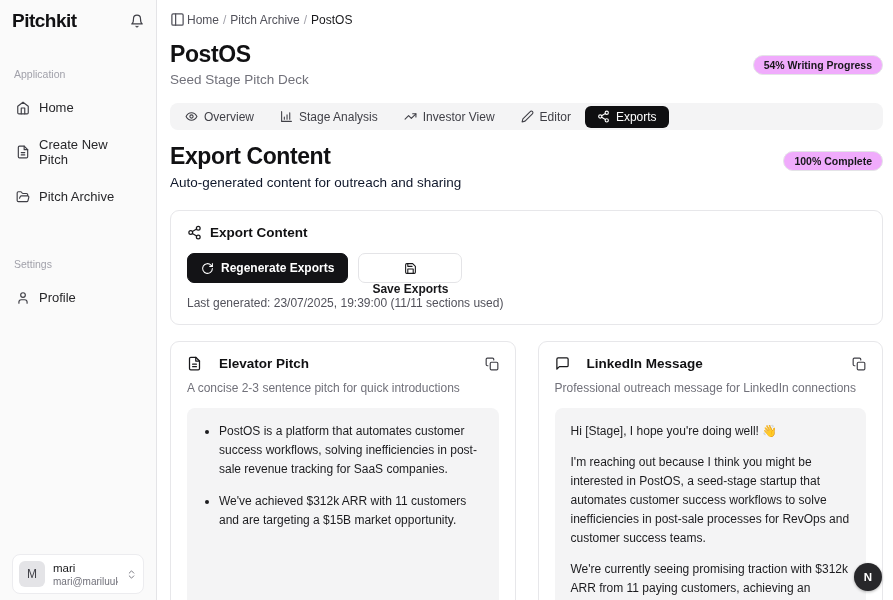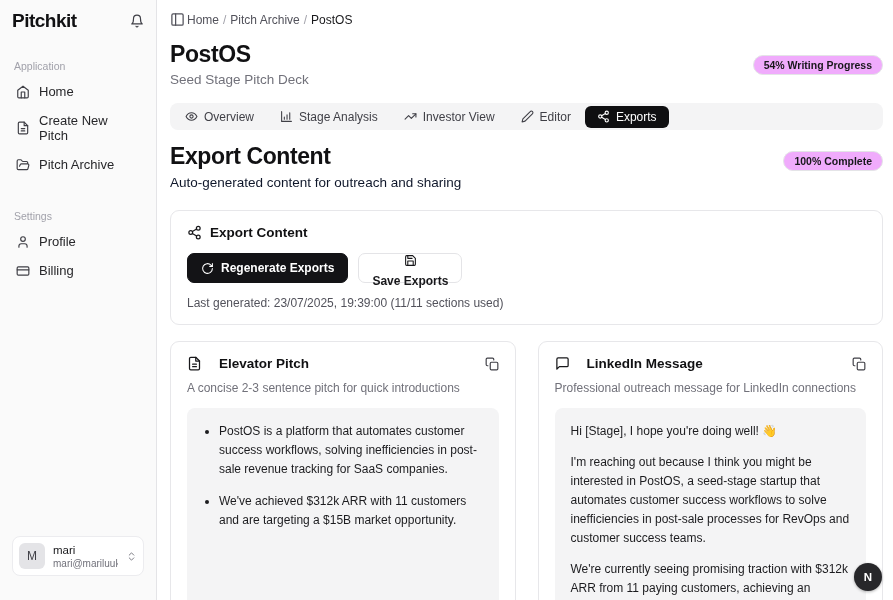--- a/index.html
+++ b/index.html
@@ -9,23 +9,24 @@
     background:#fff; color:#18181b;
     display:flex;
     position:relative;
   }
   svg { display:block; }
 
   
   .sidebar {
     width:157px; min-width:157px; height:600px;
     background:#fafafa; border-right:1px solid #e4e4e7;
-    padding:10px 12px 24px 12px;
+    padding:10px 12px 6px 12px;
     display:flex; flex-direction:column;
     position:relative;
+    gap:8px;
   }
   .brand-row { display:flex; align-items:center; justify-content:space-between; margin-bottom:22px; }
   .brand { font-size:19px; font-weight:700; letter-spacing:-0.5px; color:#111113; }
   .bell { color:#3f3f46; cursor:pointer; }
   .nav-section-label { font-size:10.5px; color:#a1a1aa; margin:6px 0 8px 2px; }
   .nav-item {
     display:flex; align-items:center; gap:9px;
     padding:4px 4px; margin-bottom:6px;
     font-size:13px; color:#27272a; border-radius:6px; cursor:pointer;
   }
@@ -89,21 +90,21 @@
     border:1px solid #e7e7ea; border-radius:9px; background:#fff;
     padding:14px 16px;
   }
   .export-card { margin-bottom:16px; }
   .export-card-header { display:flex; align-items:center; gap:8px; margin-bottom:13px; }
   .export-card-title { font-size:13.5px; font-weight:700; color:#111113; }
   .btn-row { display:flex; gap:10px; margin-bottom:13px; }
   .btn {
     display:flex; align-items:center; gap:7px;
     font-size:12px; font-weight:600;
-    border-radius:7px; padding:0 13px; height:30px; cursor:pointer;
+    border-radius:7px; padding:8px 13px; height:30px; cursor:pointer;
     font-family:"Liberation Sans", sans-serif;
   }
   .btn-dark { background:#131316; color:#fff; border:1px solid #131316; }
   .btn-light { background:#fff; color:#18181b; border:1px solid #e4e4e7;flex-direction:column; }
   .last-generated { font-size:12px; color:#52525b; }
 
   .cards-grid { display:grid; grid-template-columns:1fr 1fr; gap:22px; height:400px; }
   .content-card { display:flex; flex-direction:column; }
   .content-card-header { display:flex; align-items:center; justify-content:space-between; margin-bottom:10px; }
   .content-card-title-wrap { display:flex; align-items:center; gap:17px; }
@@ -178,29 +179,20 @@
   <div class="nav-section-label">Settings</div>
 
   <div class="nav-item">
     <span class="nicon">
         <svg width="14" height="14" viewBox="0 0 24 24" fill="none" stroke="currentColor" stroke-width="2" stroke-linecap="round" stroke-linejoin="round">
           <path d="M19 21v-2a4 4 0 0 0-4-4H9a4 4 0 0 0-4 4v2"></path>
           <circle cx="12" cy="7" r="4"></circle>
         </svg>
       </span>
     <span>Profile</span>
-  </div>
-  <div class="nav-item">
-    <span class="nicon">
-        <svg width="14" height="14" viewBox="0 0 24 24" fill="none" stroke="currentColor" stroke-width="2" stroke-linecap="round" stroke-linejoin="round">
-          <rect x="2" y="5" width="20" height="14" rx="2"></rect>
-          <line x1="2" y1="10" x2="22" y2="10"></line>
-        </svg>
-      </span>
-    <span>Billing</span>
   </div>
 
   <div class="sidebar-footer">
     <div class="avatar">M</div>
     <div class="user-meta">
       <div class="user-name">mari</div>
       <div class="user-email">mari@mariluukkainen...</div>
     </div>
     <span class="chevrons">
       <svg width="11" height="11" viewBox="0 0 24 24" fill="none" stroke="currentColor" stroke-width="2" stroke-linecap="round" stroke-linejoin="round">

